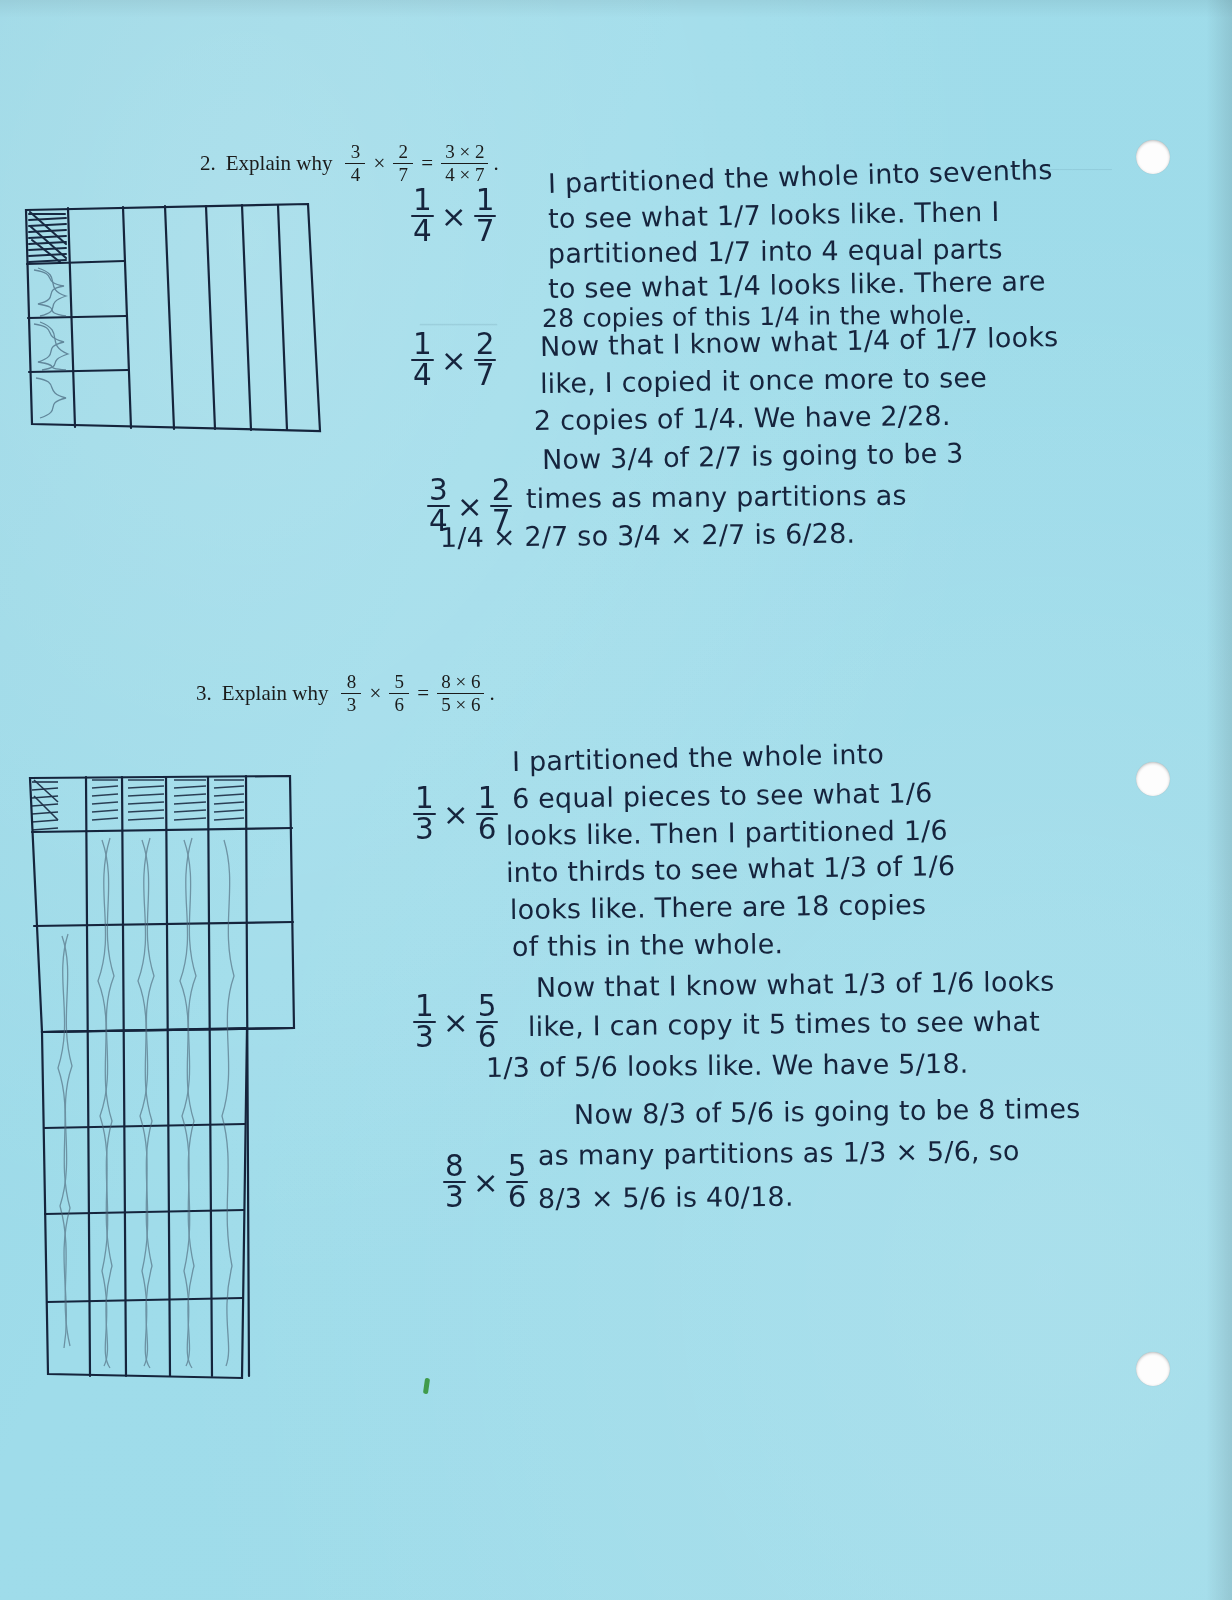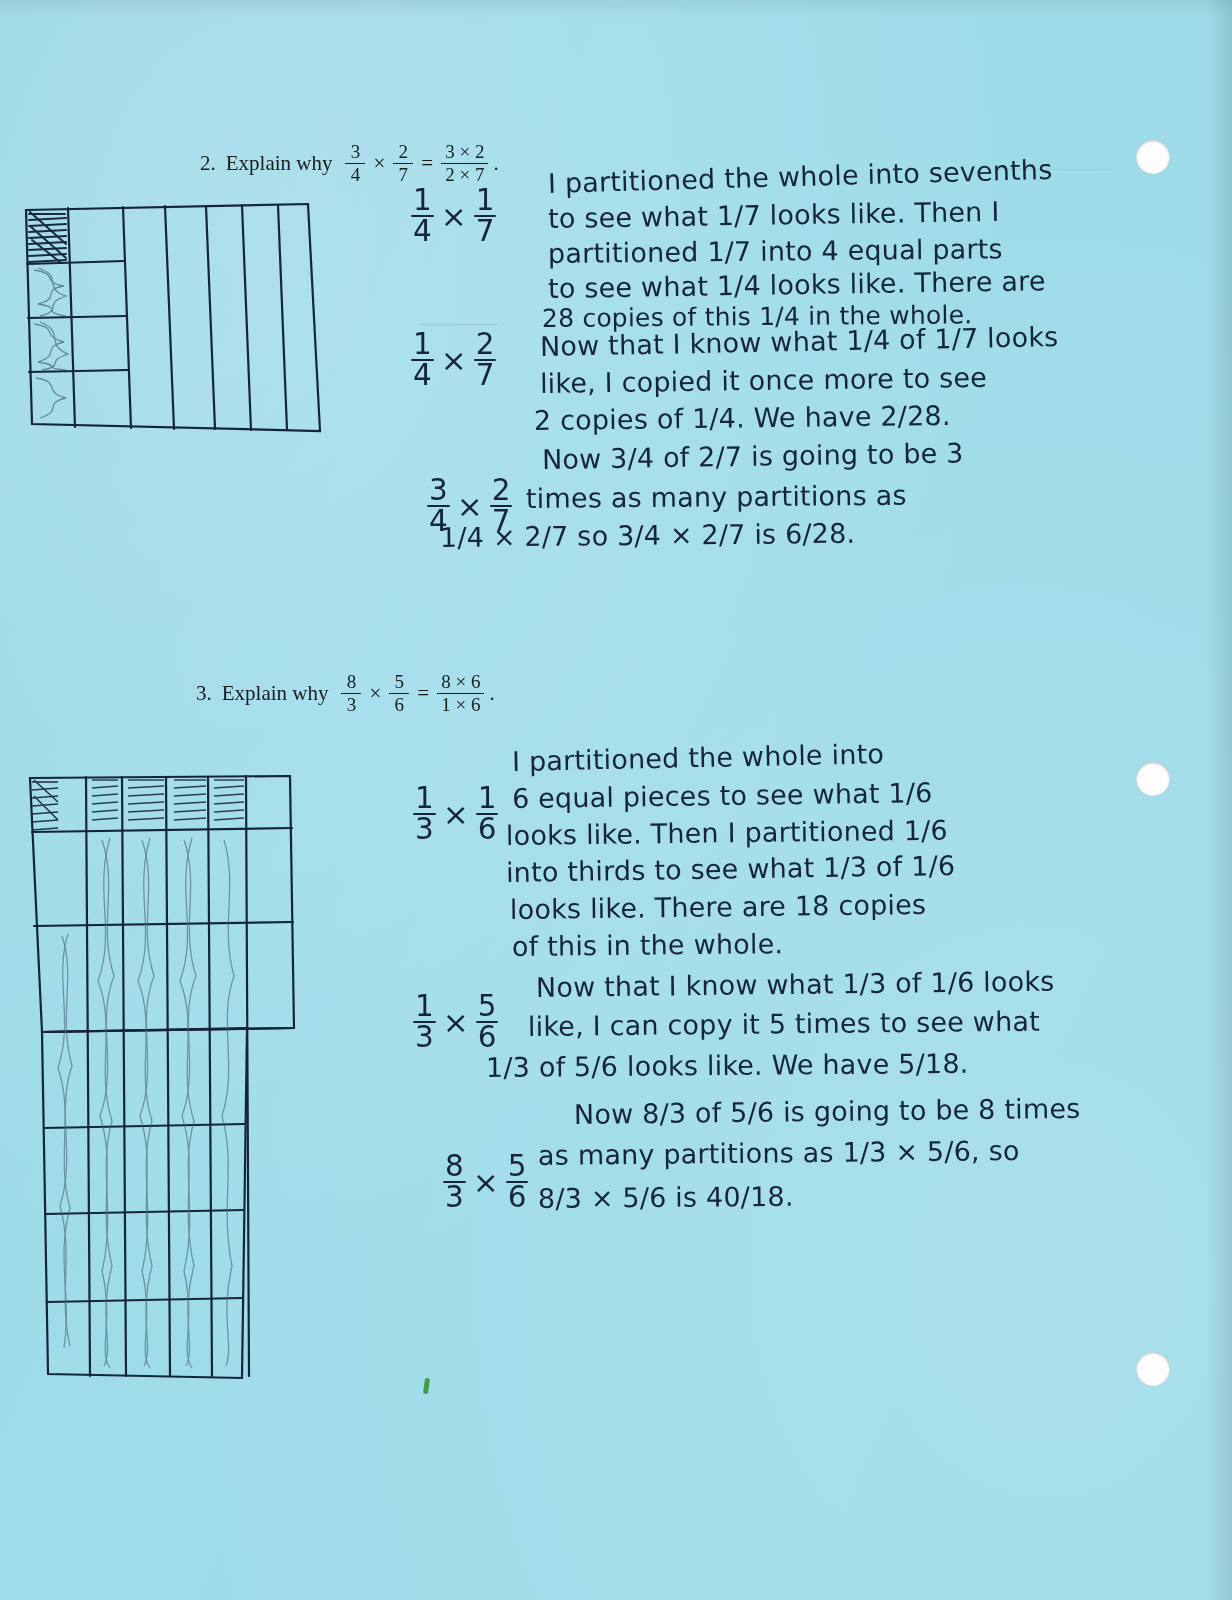--- a/index.html
+++ b/index.html
@@ -185,21 +185,21 @@
     <span class="op">×</span>
     <span class="frac">
       <span class="top">2</span>
       <span class="bar"></span>
       <span class="bot">7</span>
     </span>
     <span class="op">=</span>
     <span class="frac">
       <span class="top">3 × 2</span>
       <span class="bar"></span>
-      <span class="bot">2 × 7</span>
+      <span class="bot">4 × 7</span>
     </span>
     <span>.</span>
   </div>
 
   <div class="drawing" style="top:196px; left:20px;">
     <svg width="330" height="250" viewBox="0 0 330 250">
       <g fill="none" stroke="#15243c" stroke-width="2.2" stroke-linecap="round">
 
         <path d="M6 14 L288 8 L300 235 L12 228 Z"></path>
 
@@ -307,21 +307,21 @@
     <span class="op">×</span>
     <span class="frac">
       <span class="top">5</span>
       <span class="bar"></span>
       <span class="bot">6</span>
     </span>
     <span class="op">=</span>
     <span class="frac">
       <span class="top">8 × 6</span>
       <span class="bar"></span>
-      <span class="bot">1 × 6</span>
+      <span class="bot">5 × 6</span>
     </span>
     <span>.</span>
   </div>
 
   <div class="drawing" style="top:766px; left:18px;">
     <svg width="300" height="620" viewBox="0 0 300 620">
       <g fill="none" stroke="#15243c" stroke-width="2.2" stroke-linecap="round">
 
         <path d="M12 12 L272 10 L276 262 L24 266 Z"></path>
 

